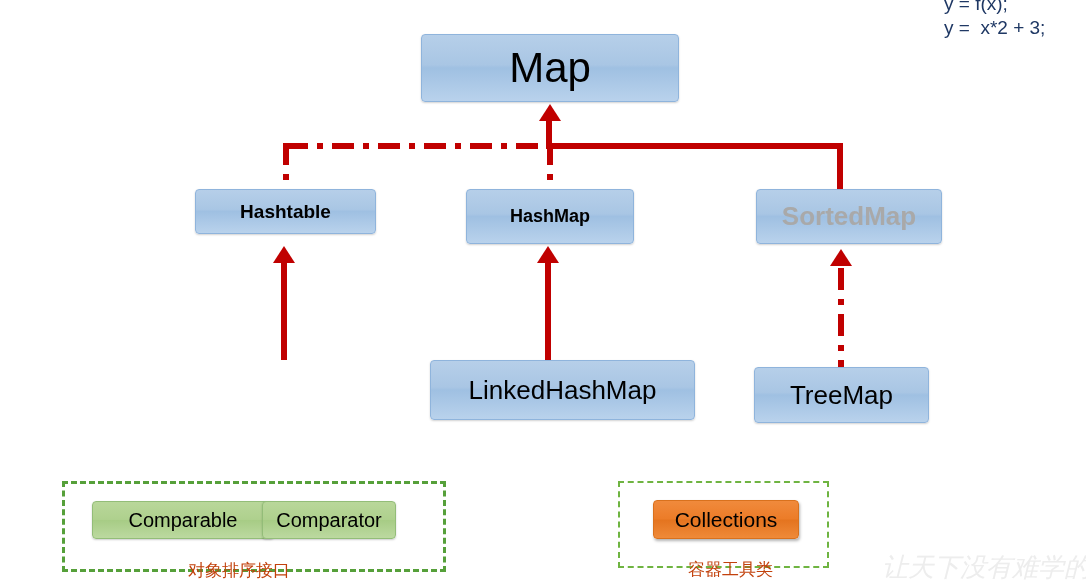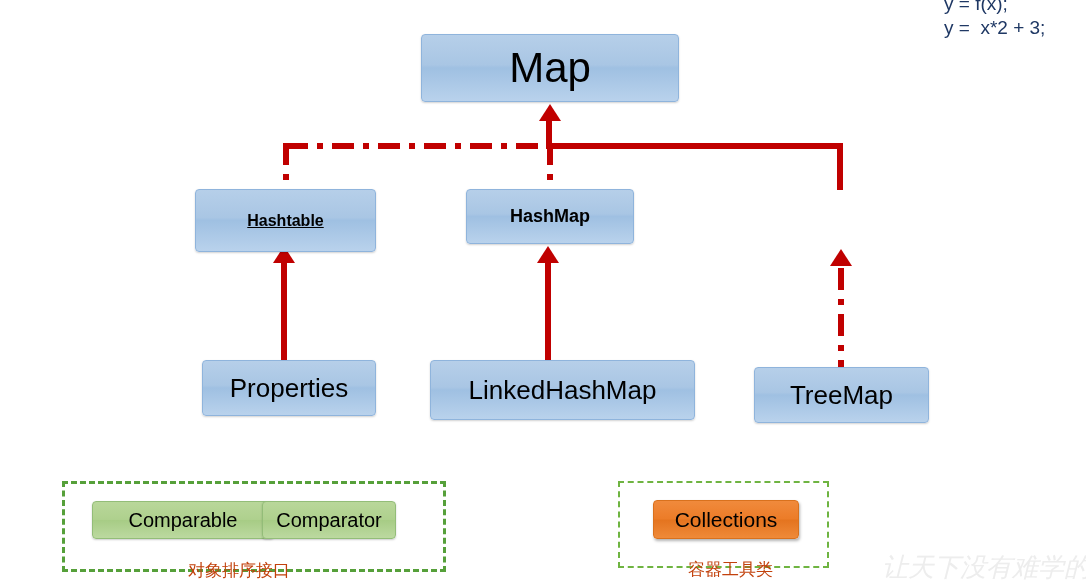--- a/index.html
+++ b/index.html
@@ -32,21 +32,21 @@
   }
   .node.orange{
     background:linear-gradient(to bottom,#f08a3c 0%,#ec7c28 48%,#e4741f 52%,#ef8a39 100%);
     border:1px solid #d9711d;
     box-shadow:1px 2px 3px rgba(0,0,0,.3);
   }
   .node.dim{color:#a9a9a9;}
 
   
   #node-map       {left:405px;top:34px;width:258px;height:68px;font-size:42px;}
-  #node-hashtable {left:179px;top:189px;width:181px;height:63px;font-size:16px;font-weight:bold;text-decoration:underline;}
+  #node-hashtable {left:179px;top:189px;width:181px;height:45px;font-size:19px;font-weight:bold;}
   #node-hashmap   {left:450px;top:189px;width:168px;height:55px;font-size:18px;font-weight:bold;}
   #node-sortedmap {left:740px;top:189px;width:186px;height:55px;font-size:26px;font-weight:bold;}
   #node-properties{left:186px;top:360px;width:174px;height:56px;font-size:26px;}
   #node-linkedhashmap{left:414px;top:360px;width:265px;height:60px;font-size:26px;}
   #node-treemap   {left:738px;top:367px;width:175px;height:56px;font-size:26px;text-align:center;}
 
   
   .ln{position:absolute;background:#c00000;z-index:3;}
   .ln.v{width:6px;}
   .ln.h{height:6px;}
@@ -135,22 +135,22 @@
 
   <div class="ln v dashdot-v" style="left:822px;top:268px;height:99px;"></div>
   <div class="arrowhead" style="left:814px;top:249px;"></div>
 
   <div class="node blue" id="node-map">Map</div>
 
   <div class="node blue" id="node-hashtable">Hashtable</div>
 
   <div class="node blue" id="node-hashmap">HashMap</div>
 
+  <div class="node blue dim" id="node-sortedmap">SortedMap</div>
 
-  <div class="node blue" id="node-properties">Properties</div>
 
   <div class="node blue" id="node-linkedhashmap">LinkedHashMap</div>
 
   <div class="node blue" id="node-treemap">TreeMap</div>
 
   <div class="legend" id="legend-left"></div>
   <div class="node green" id="node-comparable">Comparable</div>
   <div class="node green" id="node-comparator">Comparator</div>
   <div class="legend-caption" id="caption-left">对象排序接口</div>
 

